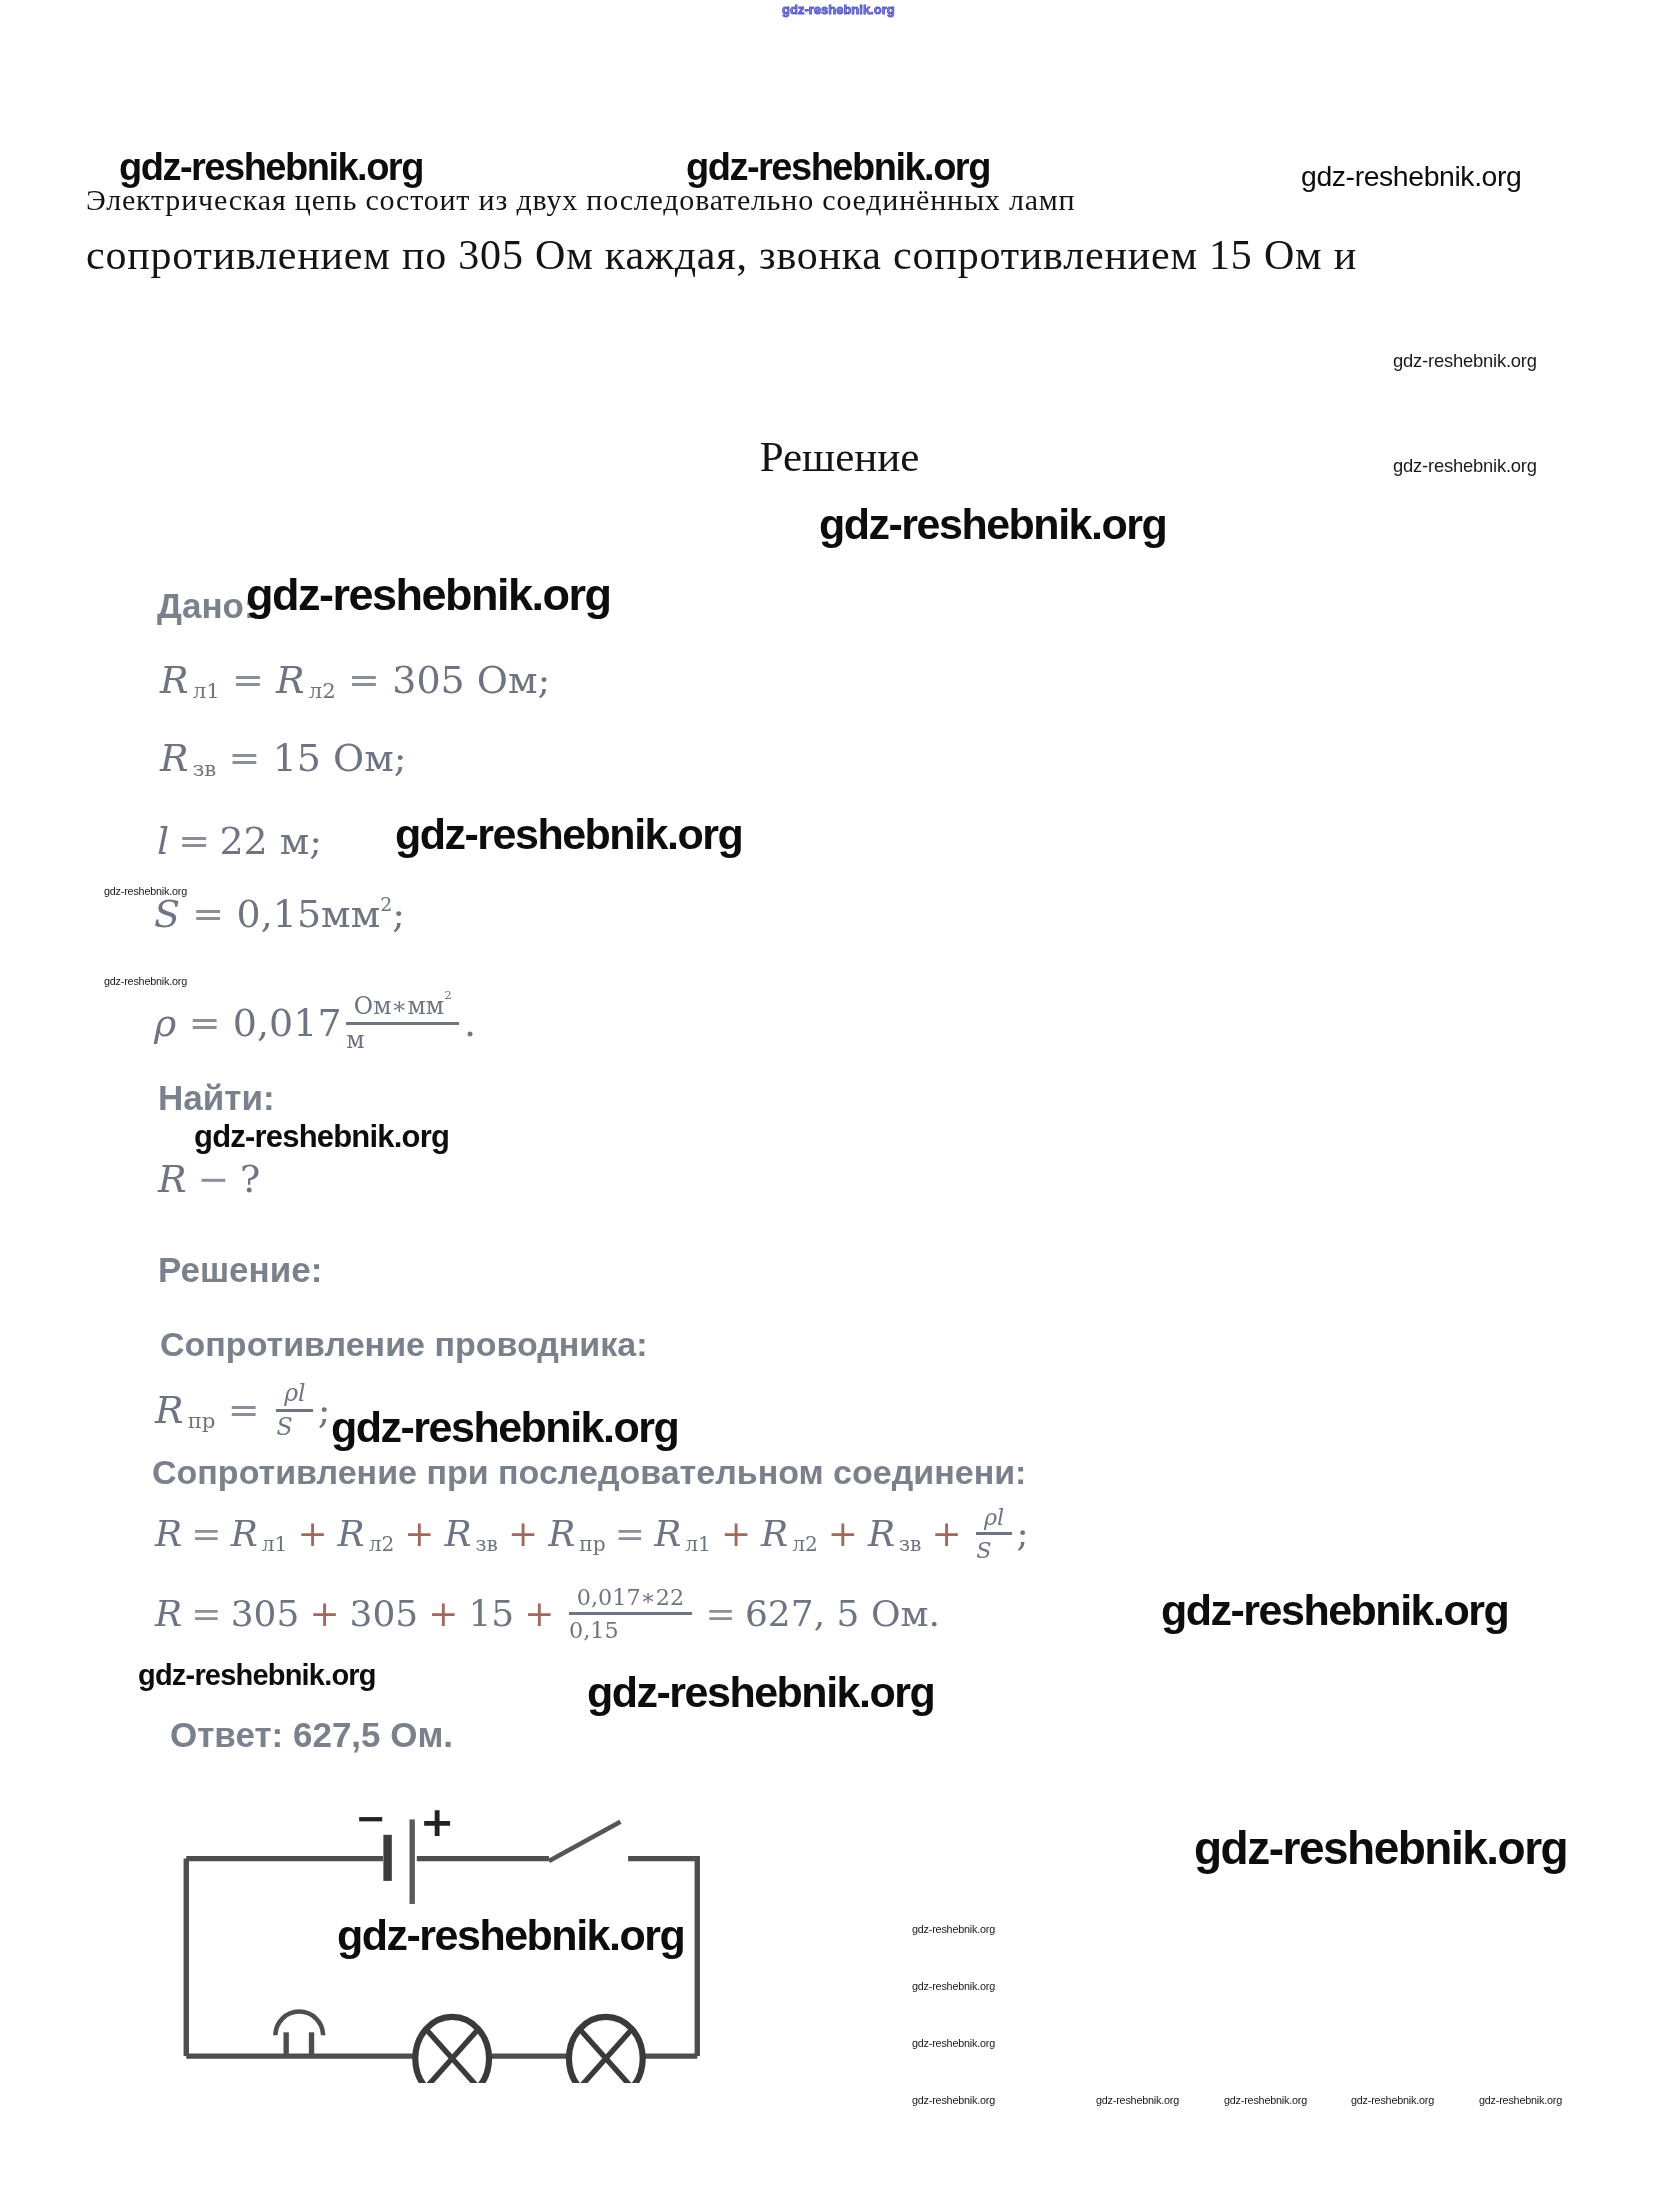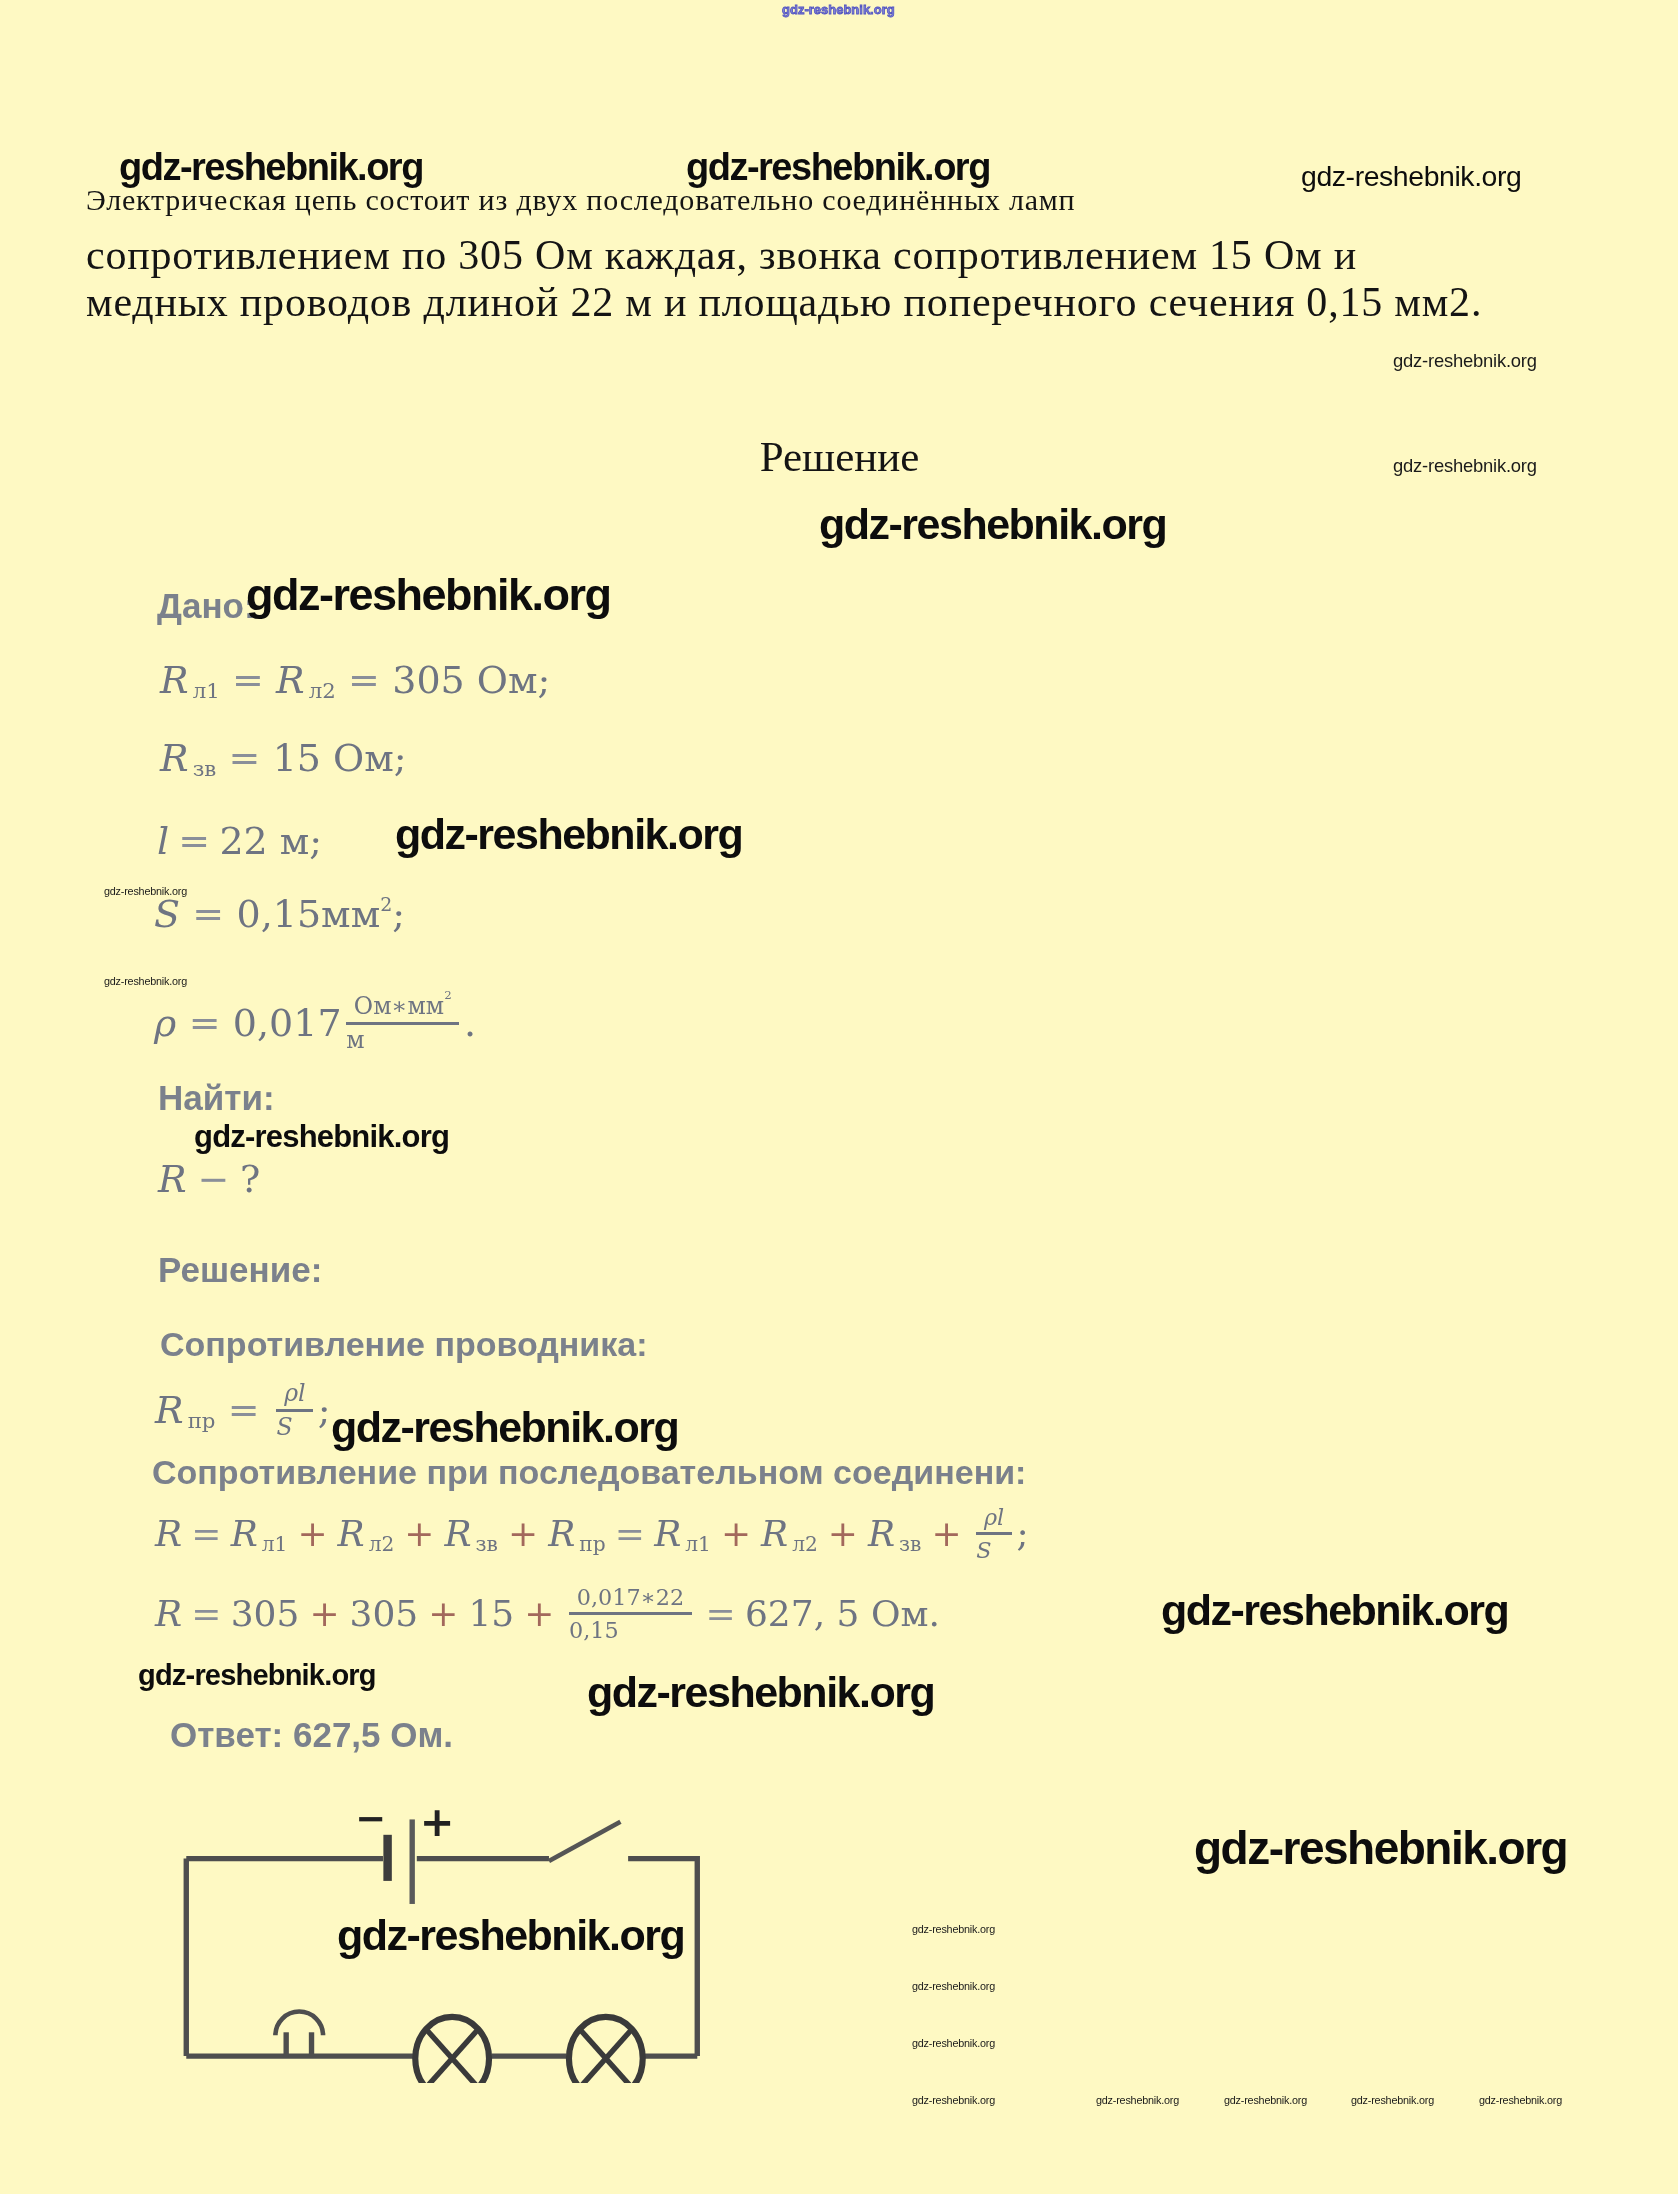--- a/index.html
+++ b/index.html
@@ -1,16 +1,16 @@
 <!DOCTYPE html>
 <html style="font-size:12.3px"><head>
 <meta charset="utf-8">
 <style>
   html,body{margin:0;padding:0;background:#e8e8e8;}
-  .page{position:relative;width:1679px;height:2194px;background:#fef9c3;overflow:hidden;
+  .page{position:relative;width:1679px;height:2194px;background:#ffffff;overflow:hidden;
         font-family:"Liberation Sans",sans-serif;}
   .abs{position:absolute;}
 
   
   .serif{font-family:"Liberation Serif",serif;color:#141414;white-space:nowrap;}
   .center{left:0;right:0;text-align:center;}
 
   
   .wm{font-family:"Liberation Sans",sans-serif;font-weight:700;color:#0d0d0d;
       letter-spacing:-1.5px;white-space:nowrap;}
@@ -44,21 +44,20 @@
 
   <div class="abs wm-blue" style="left:782px;top:2.3px;font-size:13px;">gdz-reshebnik.org</div>
 
 
   <div class="abs wm" style="left:119px;top:146px;font-size:38px;">gdz-reshebnik.org</div>
   <div class="abs wm" style="left:686px;top:146px;font-size:38px;">gdz-reshebnik.org</div>
   <div class="abs wm wm-reg" style="left:1301px;top:160px;font-size:28.4px;font-weight:500;">gdz-reshebnik.org</div>
 
   <div class="abs serif" style="left:86px;top:183px;font-size:30px;letter-spacing:0.8px;">Электрическая цепь состоит из двух последовательно соединённых ламп</div>
   <div class="abs serif" style="left:86px;top:231px;font-size:42px;letter-spacing:0.8px;">сопротивлением по 305 Ом каждая, звонка сопротивлением 15 Ом и</div>
-  <div class="abs serif" style="left:86px;top:278px;font-size:42px;letter-spacing:0.8px;">медных проводов длиной 22 м и площадью поперечного сечения 0,15 мм2.</div>
   <div class="abs wm-tiny" style="left:1393px;top:350px;font-size:18.4px;">gdz-reshebnik.org</div>
 
   <div class="abs serif center" style="top:432px;font-size:43px;">Решение</div>
   <div class="abs wm-tiny" style="left:1393px;top:455px;font-size:18.4px;">gdz-reshebnik.org</div>
 
   <div class="abs wm" style="left:819px;top:500px;font-size:43px;">gdz-reshebnik.org</div>
 
   <div class="abs label" style="left:157px;top:586px;font-size:35px;">Дано:</div>
   <div class="abs wm" style="left:246px;top:569px;font-size:45px;">gdz-reshebnik.org</div>
 

